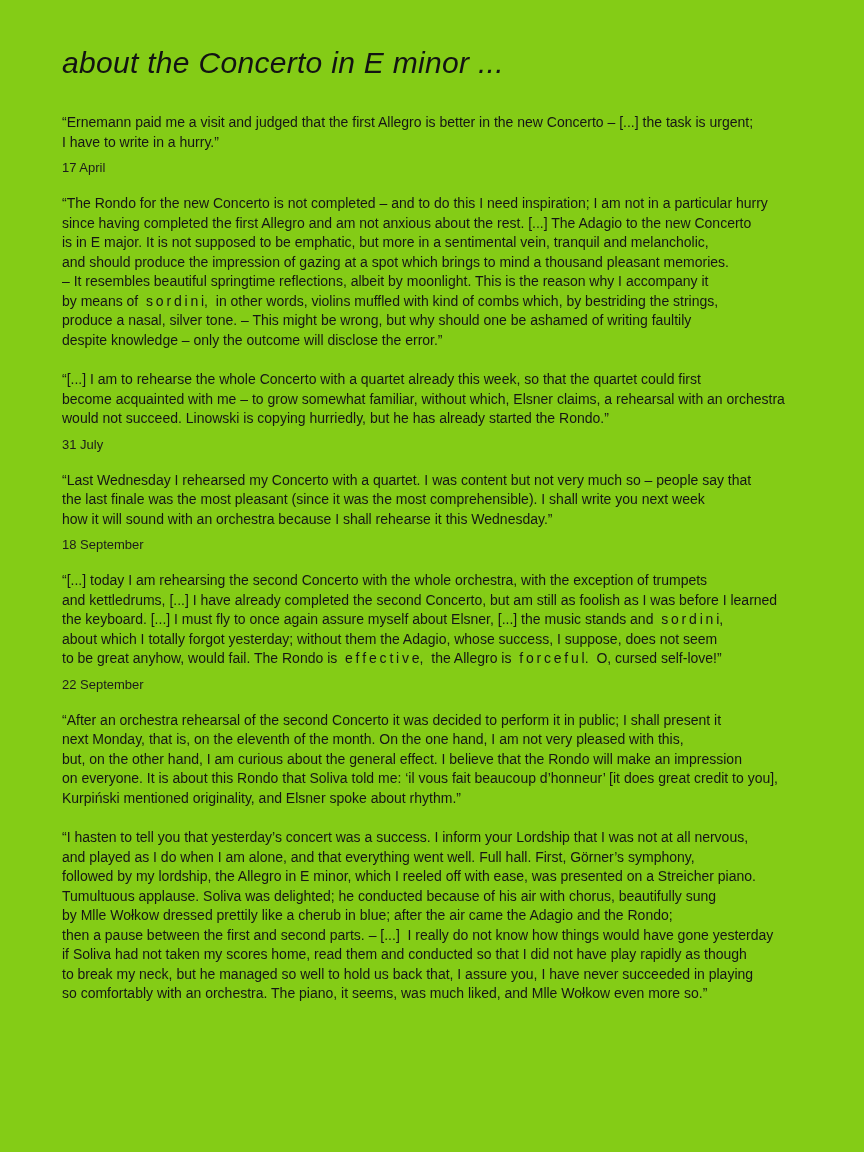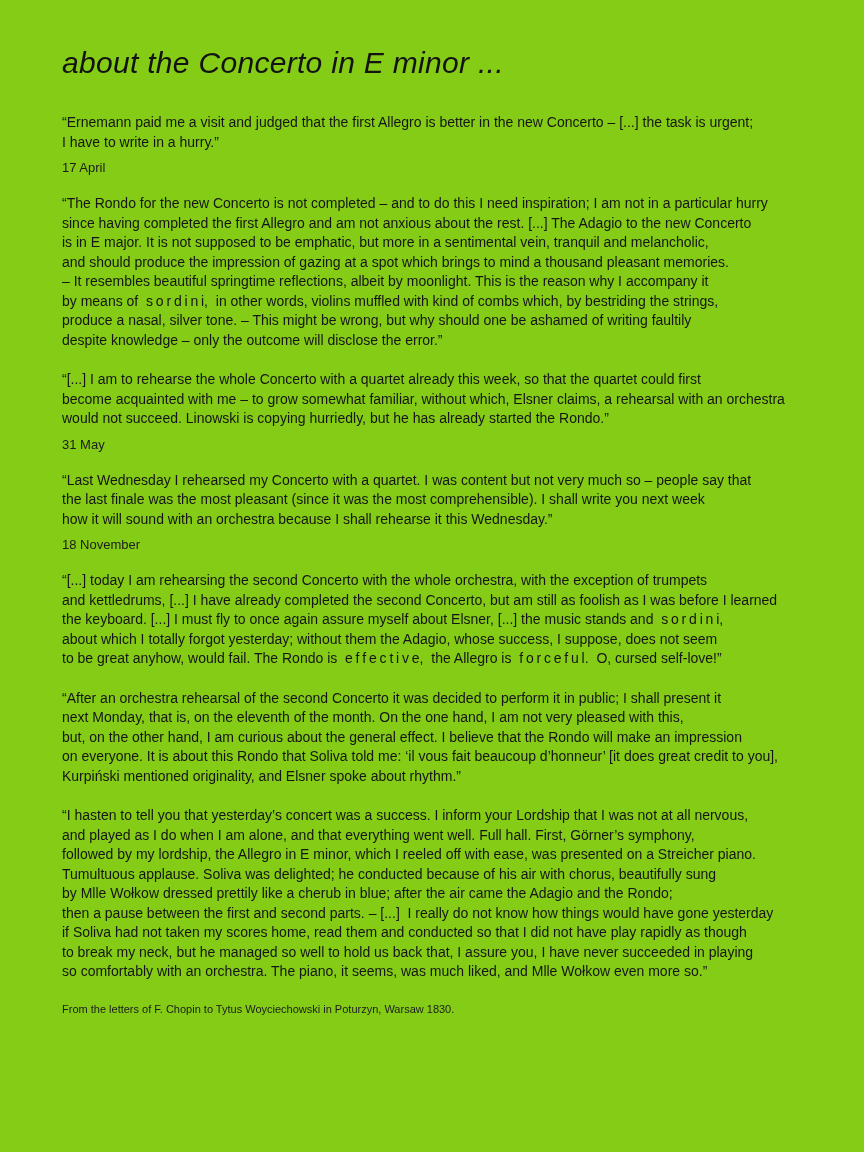--- a/index.html
+++ b/index.html
@@ -74,36 +74,37 @@
 – It resembles beautiful springtime reflections, albeit by moonlight. This is the reason why I accompany it
 by means of  s o r d i n i,  in other words, violins muffled with kind of combs which, by bestriding the strings,
 produce a nasal, silver tone. – This might be wrong, but why should one be ashamed of writing faultily
 despite knowledge – only the outcome will disclose the error.”</p>
     </div>
 
     <div class="entry">
       <p class="quote">“[...] I am to rehearse the whole Concerto with a quartet already this week, so that the quartet could first
 become acquainted with me – to grow somewhat familiar, without which, Elsner claims, a rehearsal with an orchestra
 would not succeed. Linowski is copying hurriedly, but he has already started the Rondo.”</p>
-      <div class="date">31 May</div>
+      <div class="date">31 July</div>
     </div>
 
     <div class="entry">
       <p class="quote">“Last Wednesday I rehearsed my Concerto with a quartet. I was content but not very much so – people say that
 the last finale was the most pleasant (since it was the most comprehensible). I shall write you next week
 how it will sound with an orchestra because I shall rehearse it this Wednesday.”</p>
-      <div class="date">18 November</div>
+      <div class="date">18 September</div>
     </div>
 
     <div class="entry">
       <p class="quote">“[...] today I am rehearsing the second Concerto with the whole orchestra, with the exception of trumpets
 and kettledrums, [...] I have already completed the second Concerto, but am still as foolish as I was before I learned
 the keyboard. [...] I must fly to once again assure myself about Elsner, [...] the music stands and  s o r d i n i,
 about which I totally forgot yesterday; without them the Adagio, whose success, I suppose, does not seem
 to be great anyhow, would fail. The Rondo is  e f f e c t i v e,  the Allegro is  f o r c e f u l.  O, cursed self-love!”</p>
+      <div class="date">22 September</div>
     </div>
 
     <div class="entry">
       <p class="quote">“After an orchestra rehearsal of the second Concerto it was decided to perform it in public; I shall present it
 next Monday, that is, on the eleventh of the month. On the one hand, I am not very pleased with this,
 but, on the other hand, I am curious about the general effect. I believe that the Rondo will make an impression
 on everyone. It is about this Rondo that Soliva told me: ‘il vous fait beaucoup d’honneur’ [it does great credit to you],
 Kurpiński mentioned originality, and Elsner spoke about rhythm.”</p>
     </div>
 
@@ -114,15 +115,14 @@
 Tumultuous applause. Soliva was delighted; he conducted because of his air with chorus, beautifully sung
 by Mlle Wołkow dressed prettily like a cherub in blue; after the air came the Adagio and the Rondo;
 then a pause between the first and second parts. – [...]  I really do not know how things would have gone yesterday
 if Soliva had not taken my scores home, read them and conducted so that I did not have play rapidly as though
 to break my neck, but he managed so well to hold us back that, I assure you, I have never succeeded in playing
 so comfortably with an orchestra. The piano, it seems, was much liked, and Mlle Wołkow even more so.”</p>
     </div>
 
   </section>
 
-  <footer class="source-note">From the letters of F. Chopin to Tytus Woyciechowski in Poturzyn, Warsaw 1830.</footer>
 
 </div>
 
 </body></html>

